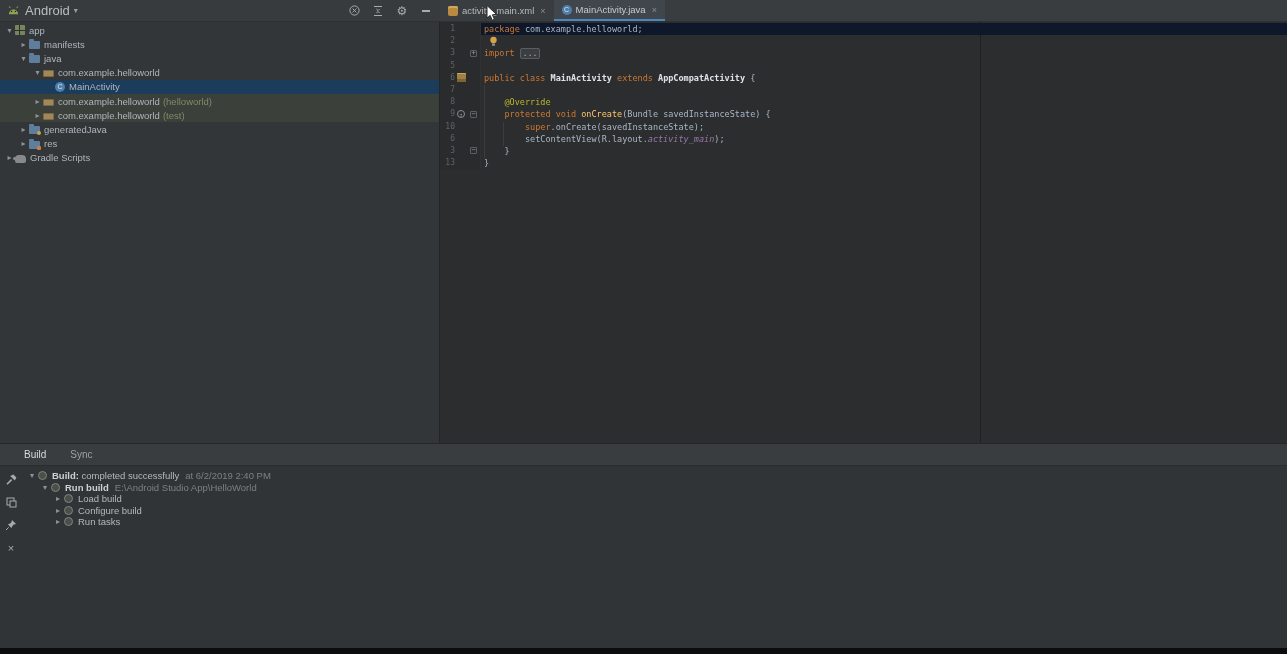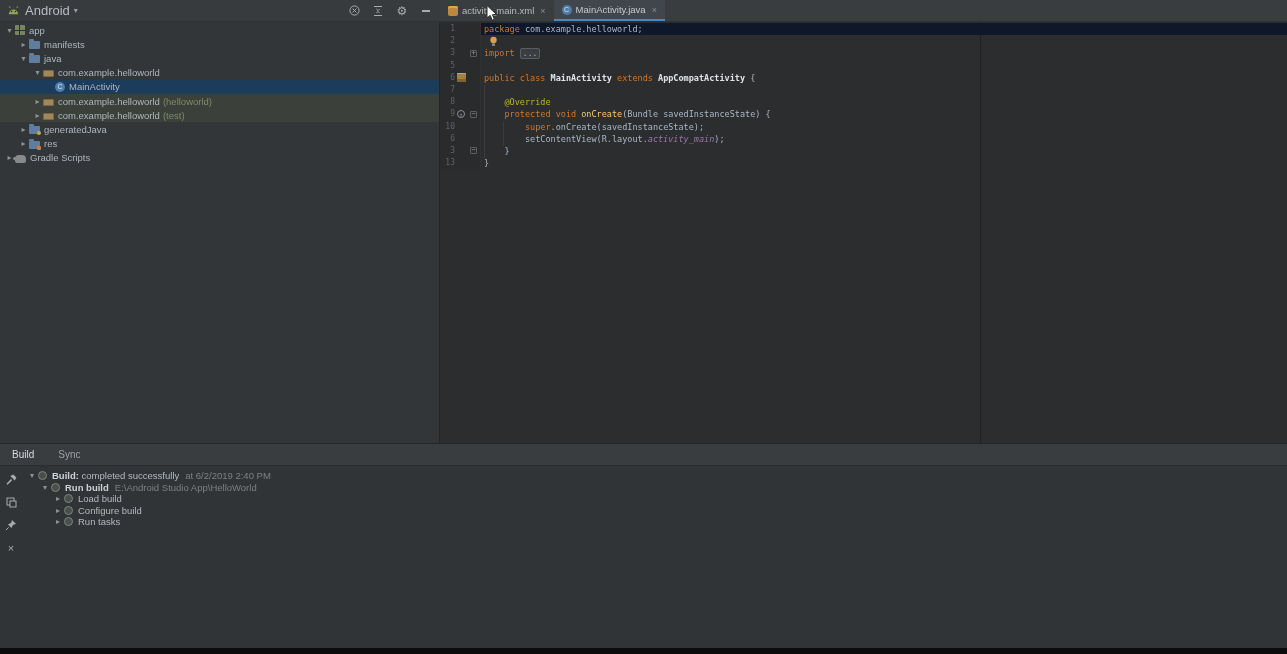--- a/index.html
+++ b/index.html
@@ -87,21 +87,21 @@
         border-radius:1px;box-shadow:inset 0 -3px 0 #7d6435,inset 0 1px 0 #c5a869;}
   .gi-override{position:absolute;top:2px;left:2px;width:8px;height:8px;border:1px solid #8b9094;
         border-radius:50%;color:#9ba0a4;font-size:6px;line-height:7px;text-align:center;box-sizing:border-box;}
   .bulb{position:absolute;left:8px;top:1px;}
   .iguide{position:absolute;width:1px;background:#3a3c3e;}
 
   
   .build-panel{position:absolute;top:443px;left:0;width:1287px;height:205px;background:#313437;
       border-top:1px solid #242628;}
   .build-header{height:21px;background:#3a3d40;border-bottom:1px solid #2a2c2e;
-      display:flex;align-items:center;padding-left:12px;gap:24px;}
+      display:flex;align-items:center;padding-left:24px;gap:24px;}
   .btab{font-size:10px;color:#9ba0a4;}
   .btab.active{color:#d6dadd;}
   .build-body{position:absolute;top:22px;left:0;right:0;bottom:0;display:flex;}
   .build-toolbar{width:22px;flex:none;display:flex;flex-direction:column;align-items:center;
       padding-top:6px;gap:9px;}
   .btool{width:14px;height:14px;display:flex;align-items:center;justify-content:center;
       color:#a7abae;font-size:11px;}
   .build-tree{flex:1;padding-top:4px;}
   .brow{height:11.5px;display:flex;align-items:center;font-size:9.5px;color:#b4b9bd;white-space:nowrap;}
   .brow .arr{width:12px;}

